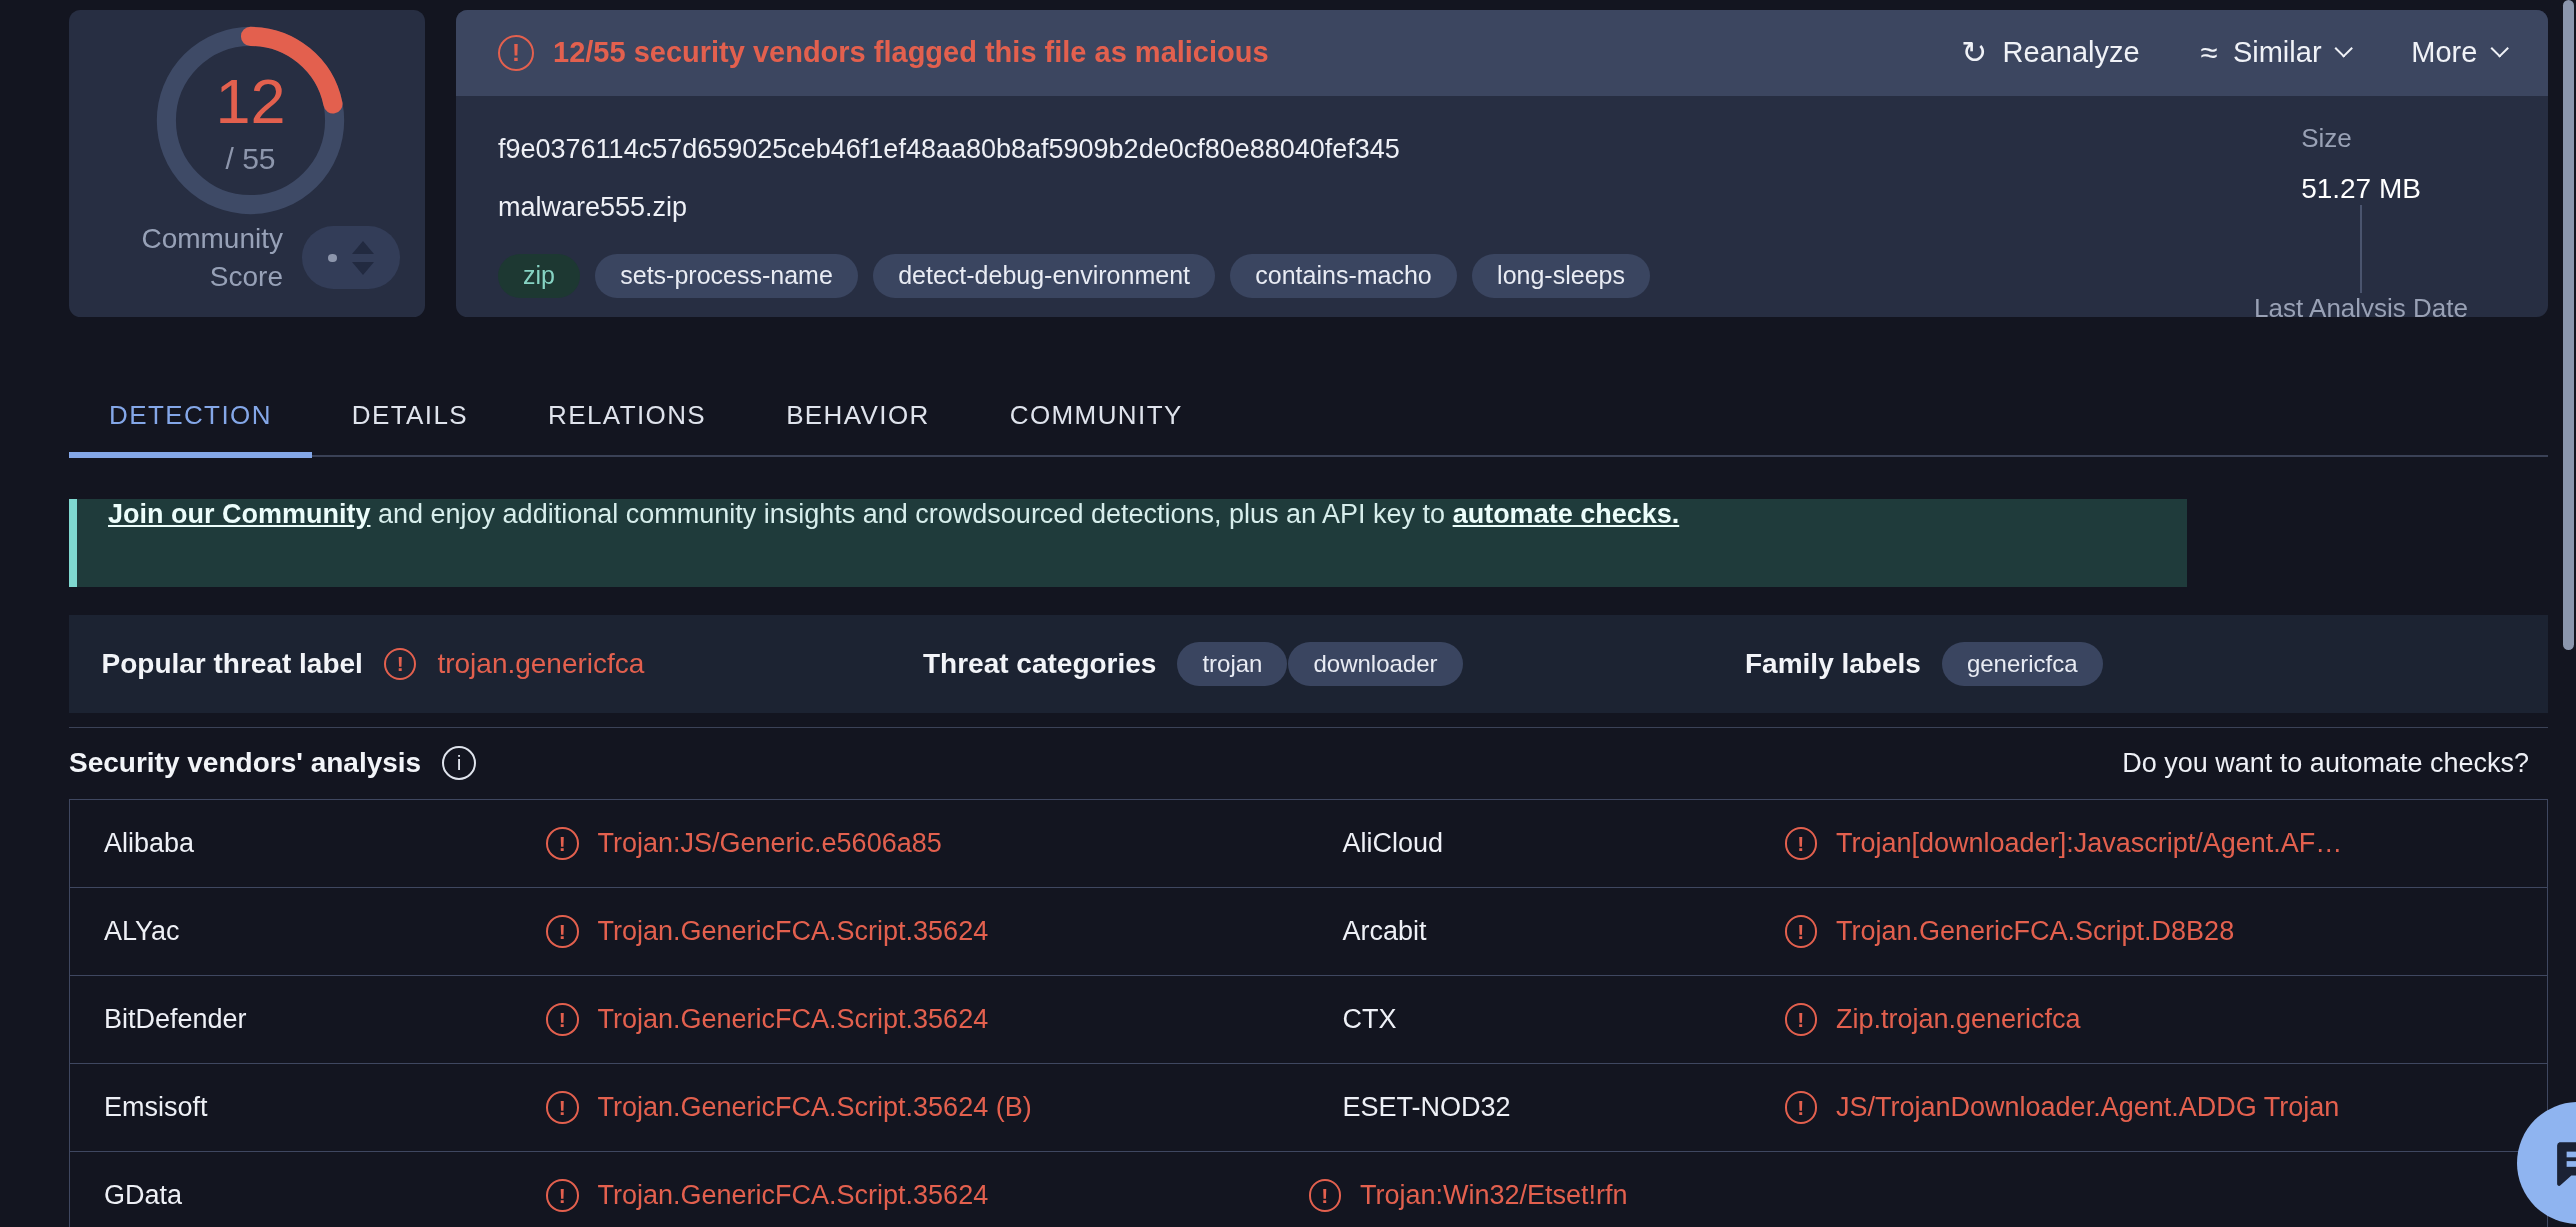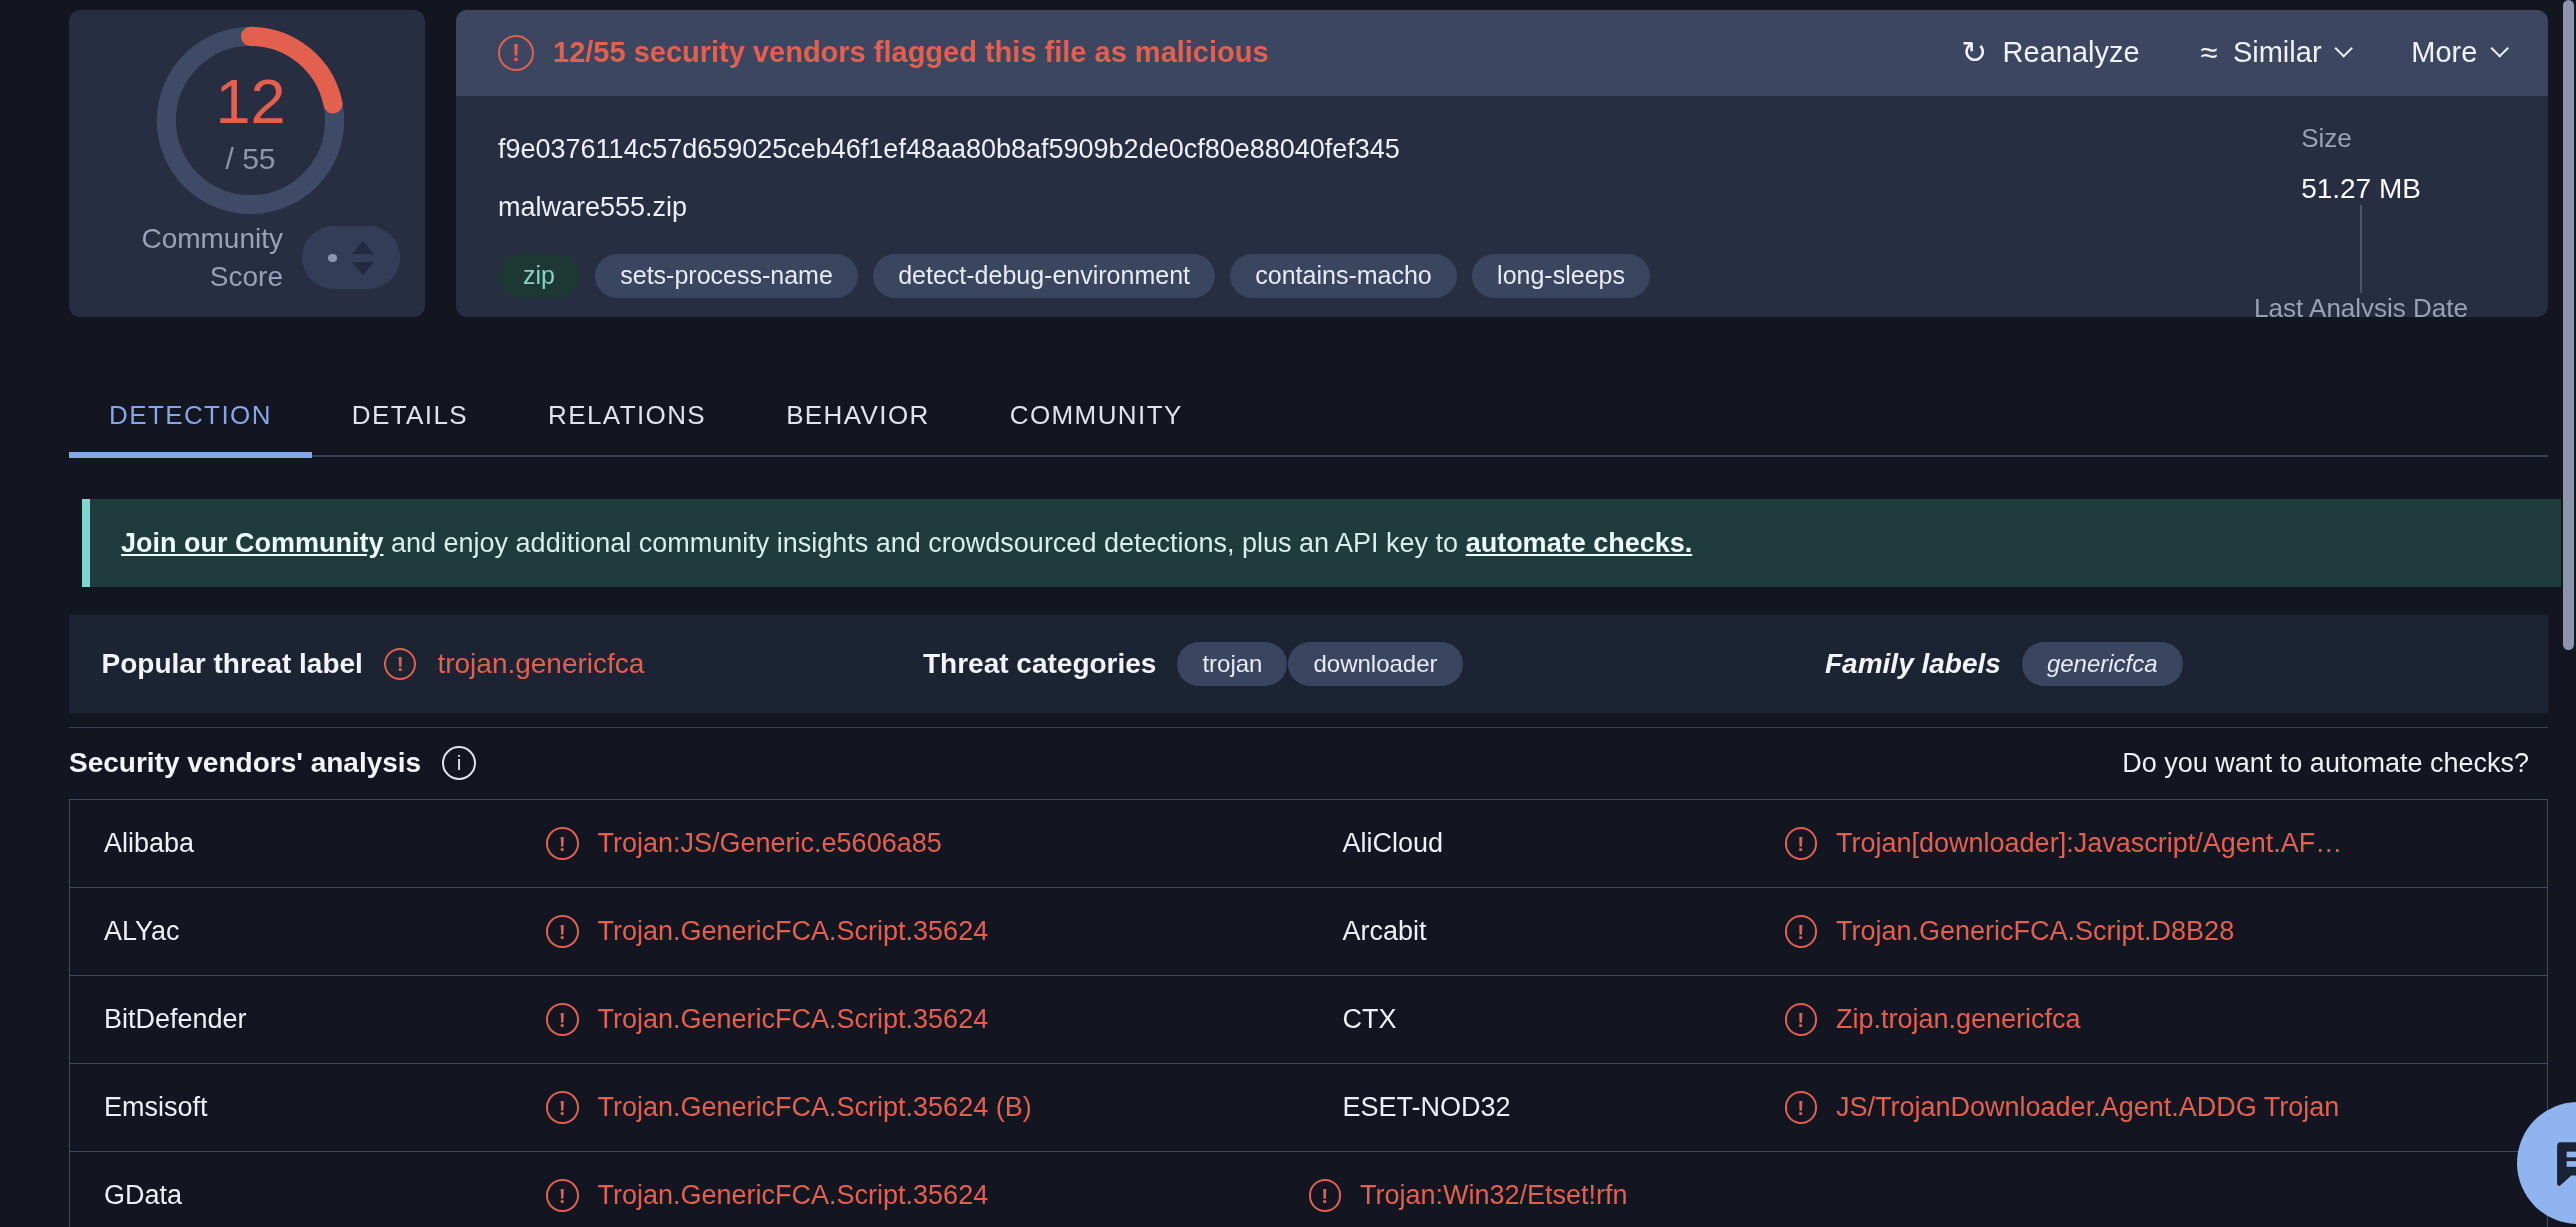--- a/index.html
+++ b/index.html
@@ -98,23 +98,23 @@
   }
   .tab {
     display: flex; align-items: center; padding: 0 40px; font-size: 26px;
     letter-spacing: 1.4px; color: #dfe3ec; cursor: pointer;
     border-bottom: 6.7px solid transparent; margin-bottom: -2.9px;
   }
   .tab.active { color: #84a7e8; border-bottom-color: #84a7e8; }
 
   
   .banner {
-    position: absolute; left: 82px; top: 499px; width: 2479px; height: 88px;
+    position: absolute; left: 69px; top: 499px; width: 2118px; height: 88px;
     background: #1f3b3b; border-left: 8.6px solid #7fd8d0;
-    display: flex; align-items: center; padding-left: 31px;
+    display: flex; padding-left: 31px;
     font-size: 27px; color: #d7eeec;
   }
   .banner a { color: #ecfdfb; font-weight: bold; text-decoration: underline; cursor: pointer; }
 
   
   .threat-row {
     position: absolute; left: 69px; top: 615px; width: 2479px; height: 98px;
     background: #1c2332;
     padding-left: 12px;
   }
@@ -269,21 +269,21 @@
       <span class="circle-icon alert-red small-alert">!</span>
       <span class="threat-value">trojan.genericfca</span>
     </div>
     <div class="threat-group" style="left:854px;">
       <span class="tg-label">Threat categories</span>
       <span style="display:flex;gap:1px;" id="cat-pills">
           <span class="pill" style="font-size: 24px;">trojan</span>
           <span class="pill" style="font-size: 24px;">downloader</span>
         </span>
     </div>
-    <div class="threat-group" style="left:1756px;font-style:italic;">
+    <div class="threat-group" style="left:1676px;">
       <span class="tg-label">Family labels</span>
       <span style="display:flex;gap:15.3px;" id="fam-pills">
           <span class="pill" style="font-size: 24px;">genericfca</span>
         </span>
     </div>
   </div>
 
   <div class="vendors-header">
     <div class="vh-left">
       <span class="vh-title">Security vendors' analysis</span>

